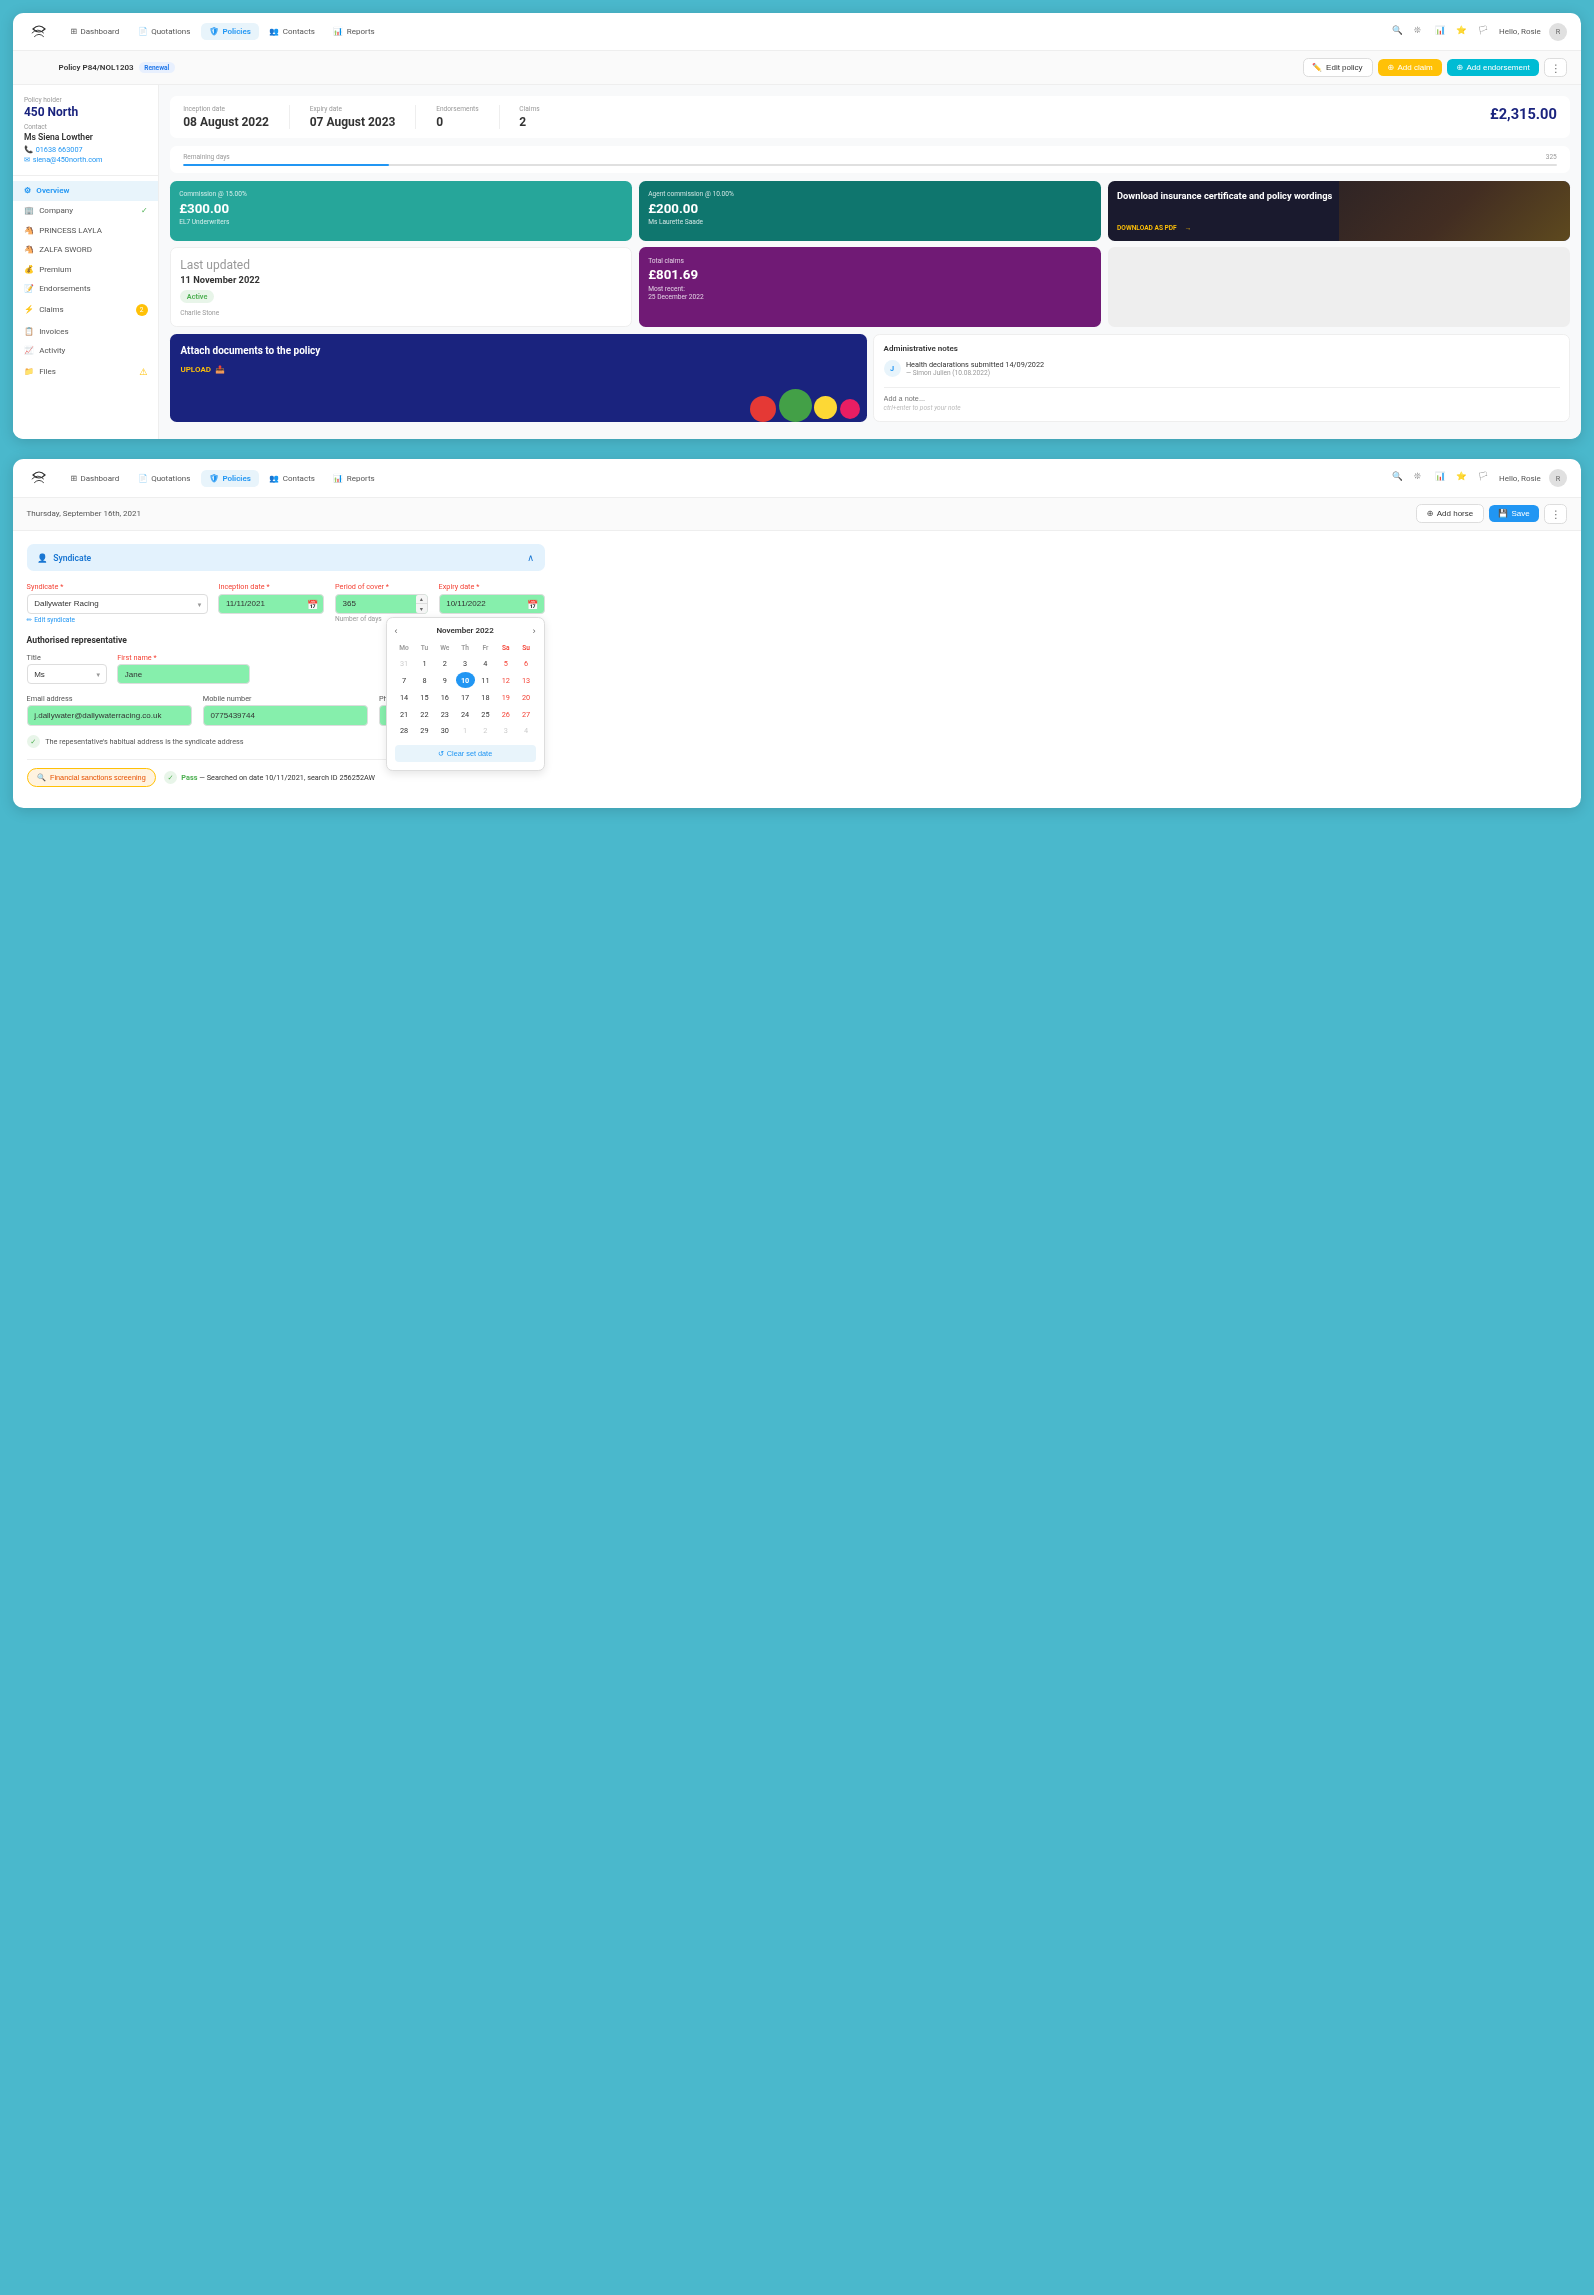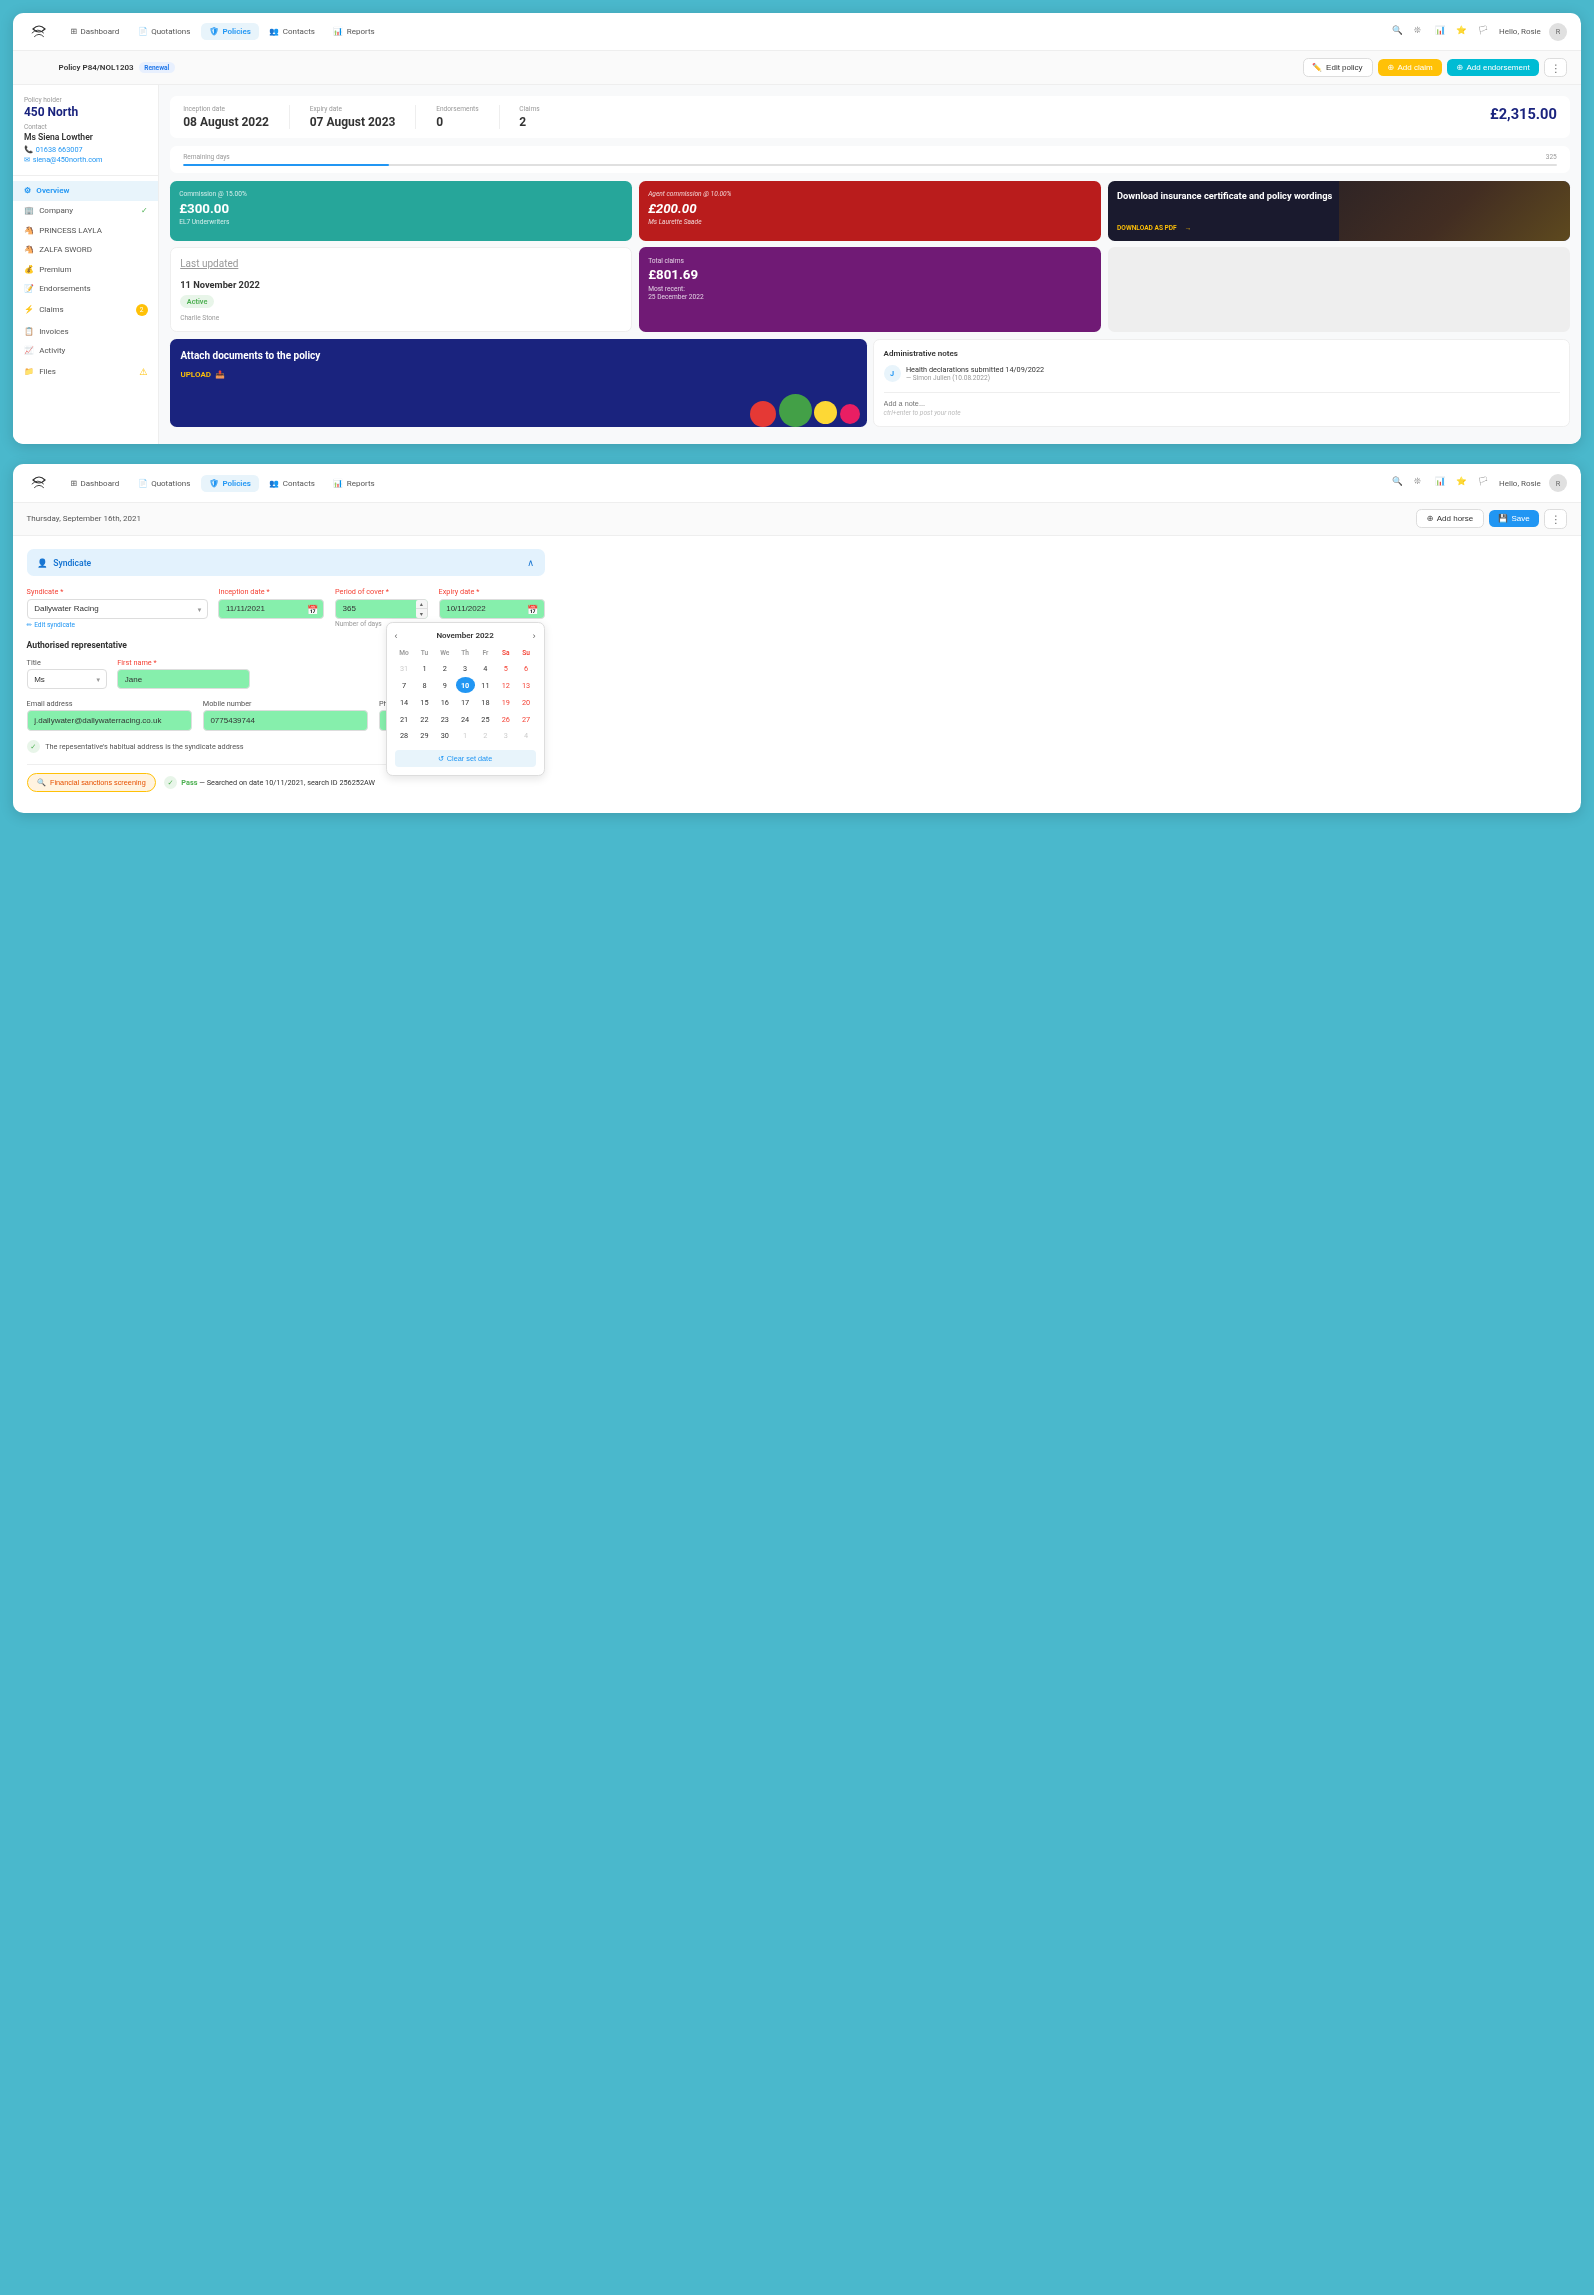--- a/index.html
+++ b/index.html
@@ -244,21 +244,21 @@
       gap: 6.6px;
       margin-bottom: 6.6px;
     }
     .info-card {
       border-radius: 6.6px;
       padding: 9.3px;
       color: #fff;
       min-height: 60px;
     }
     .card-green { background: #26a69a; }
-    .card-purple { background: #b91c1c; font-style: italic; }
+    .card-purple { background: #0f766e; }
     .card-white-bordered {
       background: #fff;
       border: 0.7px solid #eee;
       border-radius: 6.6px;
       padding: 9.3px;
     }
     .card-orange { background: #701a75; color: #fff; }
 
     .info-card-label { font-size: 6.6px; opacity: 0.8; margin-bottom: 2.7px; }
     .info-card-value { font-size: 13.3px; font-weight: 700; margin-bottom: 2.7px; }
@@ -371,21 +371,21 @@
       background: #e8f5e9;
       color: #4caf50;
       font-size: 7.3px;
       font-weight: 600;
       padding: 2px 6.6px;
       border-radius: 8px;
       display: inline-block;
     }
 
     
-    .last-updated-label { font-size: 10px; color: #999; margin-bottom: 10px; text-decoration: underline; }
+    .last-updated-label { font-size: 12px; color: #999; margin-bottom: 2px; }
     .last-updated-date { font-size: 9.3px; font-weight: 700; margin-bottom: 5.3px; color: #333; }
     .last-updated-user { font-size: 6.6px; color: #999; }
     .second-header-actions {
       display: flex;
       align-items: center;
       gap: 5.3px;
     }
 
     .form-panel {
       padding: 13.3px;

